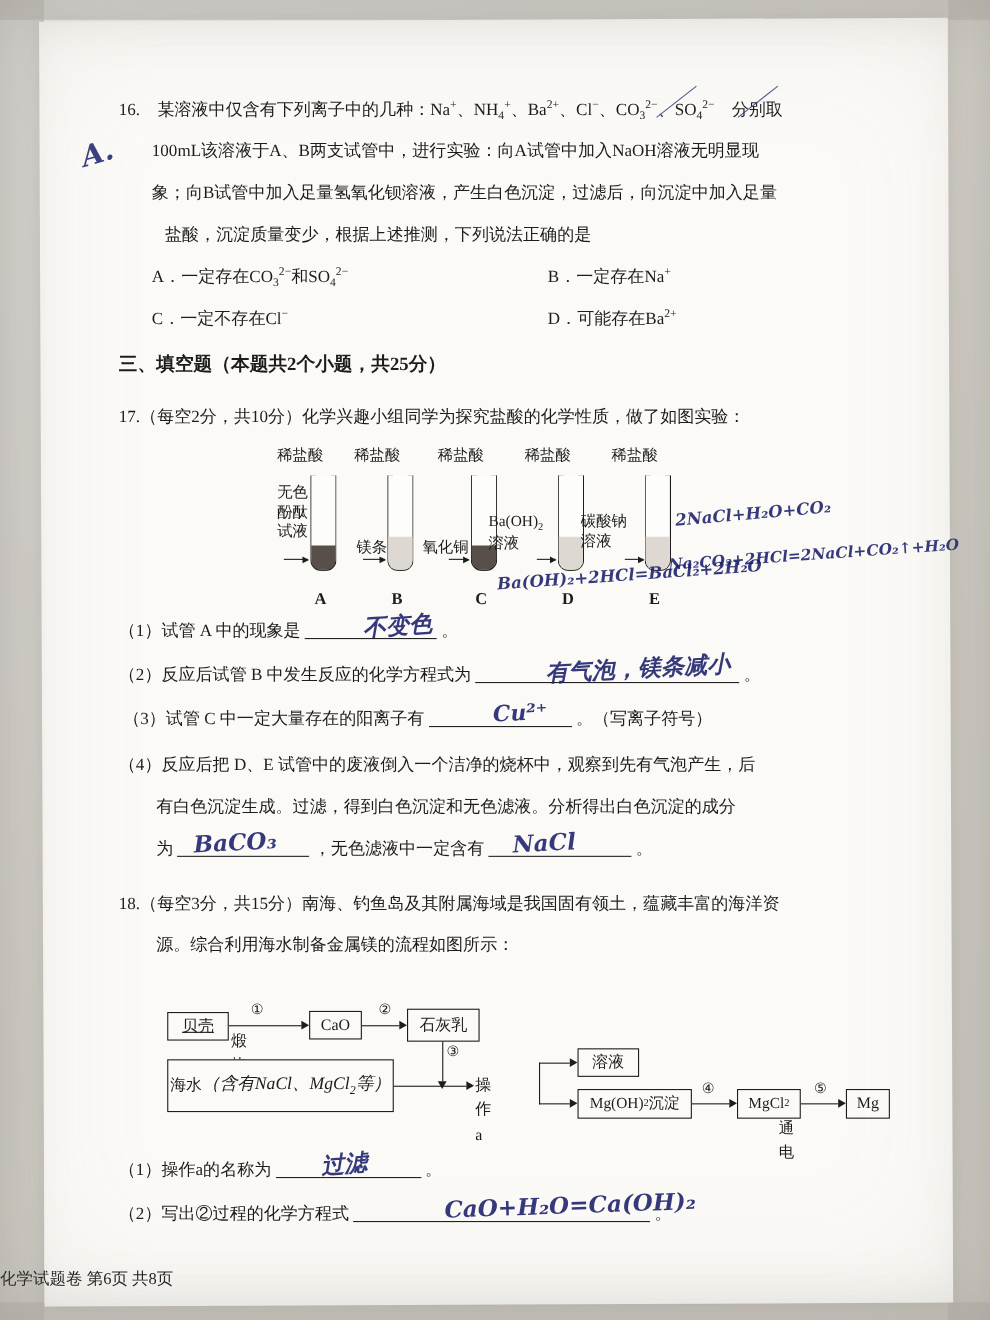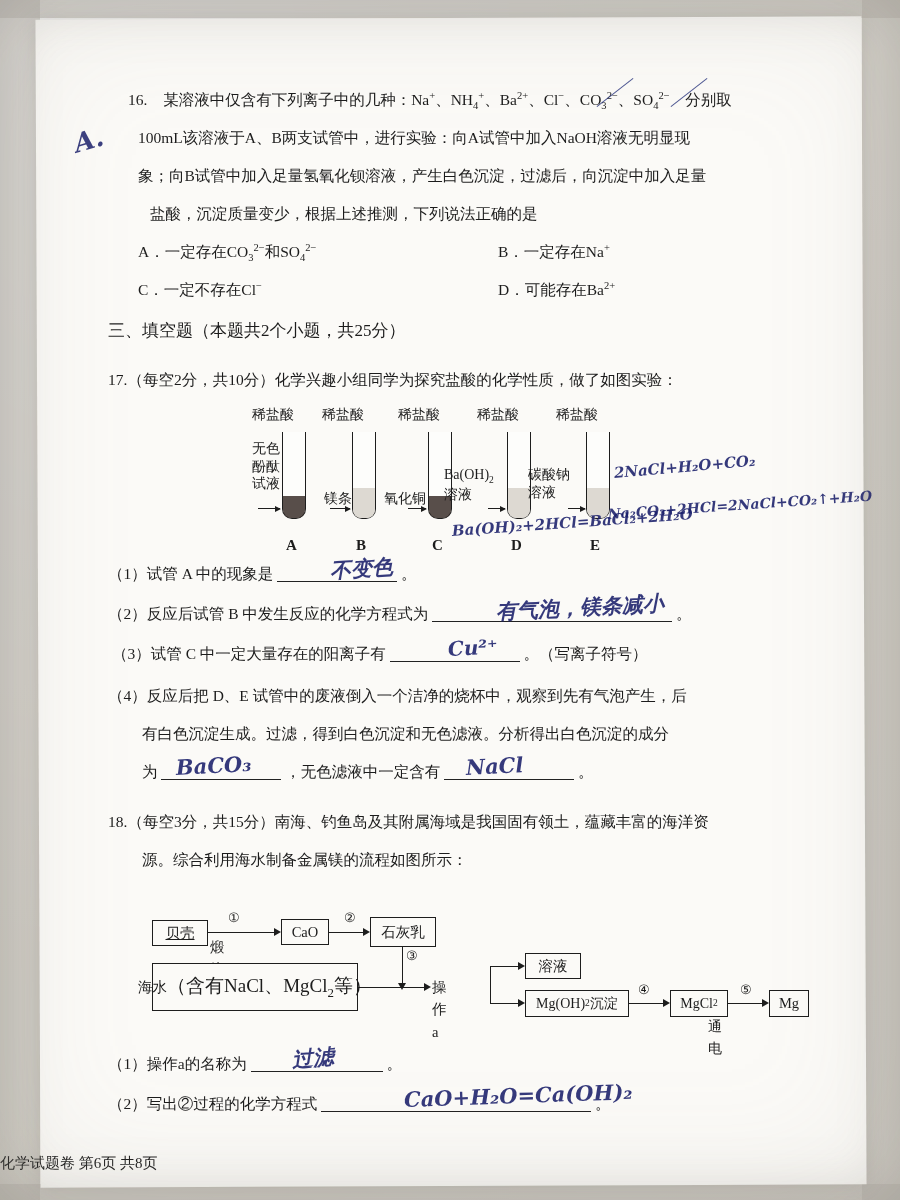--- a/index.html
+++ b/index.html
@@ -59,21 +59,21 @@
     color: #1c1c1c;
     font-size: 15.5px;
     line-height: 1.55;
   }
   .line {
     position: absolute;
     white-space: nowrap;
   }
   .blk { position: absolute; }
   sub, sup { font-size: 68%; }
-  .bold { font-weight: normal; }
+  .bold { font-weight: bold; }
 
   
   .hw {
     position: absolute;
     font-family: "DejaVu Serif", serif;
     color: #1a1f6b;
     font-style: italic;
     font-weight: bold;
     white-space: nowrap;
     opacity: .88;
@@ -199,21 +199,21 @@
 <div id="page">
   <div class="edge-dark" style="left:0;top:0;width:40px;height:1200px;"></div>
   <div class="edge-dark" style="left:862px;top:0;width:38px;height:1200px;"></div>
   <div class="edge-dark" style="left:0;top:0;width:900px;height:18px;"></div>
   <div class="edge-dark" style="left:0;top:1184px;width:900px;height:16px;"></div>
   <div class="sheet"></div>
 
   <div class="content">
 
     <div class="blk" style="left:108px;top:88px;">
-      <div class="line" style="left:0;top:0;margin-left:20px;">
+      <div class="line" style="left:0;top:0;">
         <span>16.</span>
         <span style="display:inline-block;width:8px;"></span>
         <span>某溶液中仅含有下列离子中的几种：Na</span><sup>+</sup><span>、NH</span><sub>4</sub><sup>+</sup><span>、Ba</span><sup>2+</sup><span>、Cl</span><sup>−</sup><span>、CO</span><sub>3</sub><sup>2−</sup><span>、SO</span><sub>4</sub><sup>2−</sup>　<span>分别取</span>
       </div>
       <div class="line" style="left:30px;top:38px;">100mL该溶液于A、B两支试管中，进行实验：向A试管中加入NaOH溶液无明显现</div>
       <div class="line" style="left:30px;top:76px;">象；向B试管中加入足量氢氧化钡溶液，产生白色沉淀，过滤后，向沉淀中加入足量</div>
       <div class="line" style="left:42px;top:114px;">盐酸，沉淀质量变少，根据上述推测，下列说法正确的是</div>
 
       <div class="line" style="left:30px;top:152px;">
         <span>A．一定存在CO</span><sub>3</sub><sup>2−</sup><span>和SO</span><sub>4</sub><sup>2−</sup>
@@ -345,21 +345,21 @@
       <div class="fhead r" style="left:274px;top:928px;"></div>
       <div class="fbox" style="left:281px;top:919px;width:48px;height:26px;">CaO</div>
 
       <div class="circnum" style="left:344px;top:908px;">②</div>
       <div class="fline" style="left:329px;top:932px;width:34px;height:1.4px;"></div>
       <div class="fhead r" style="left:363px;top:928px;"></div>
       <div class="fbox" style="left:370px;top:917px;width:66px;height:30px;">石灰乳</div>
 
       <div class="fbox" style="left:152px;top:963px;width:206px;height:48px;flex-direction:row;line-height:1.25;">
         <div>海水</div>
-        <div style="font-size:19px;">（含有NaCl、MgCl<sub>2</sub>等）</div>
+        <div style="font-size:16px;font-style:italic;">（含有NaCl、MgCl<sub>2</sub>等）</div>
       </div>
 
       <div class="fline" style="left:402px;top:947px;width:1.4px;height:36px;"></div>
       <div class="circnum" style="left:406px;top:946px;">③</div>
       <div class="fhead d" style="left:398px;top:983px;"></div>
 
       <div class="fline" style="left:358px;top:987px;width:66px;height:1.4px;"></div>
       <div class="fhead r" style="left:424px;top:983px;"></div>
       <div style="position:absolute;left:432px;top:976px;font-size:14.5px;">操作a</div>
 

